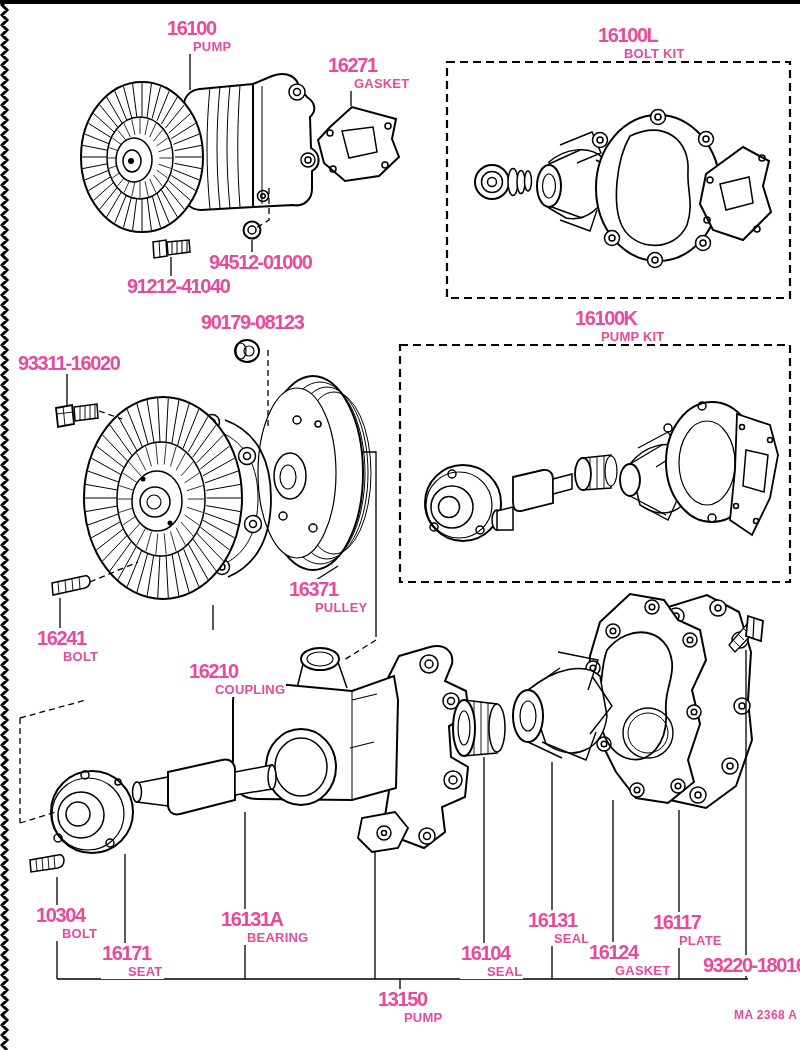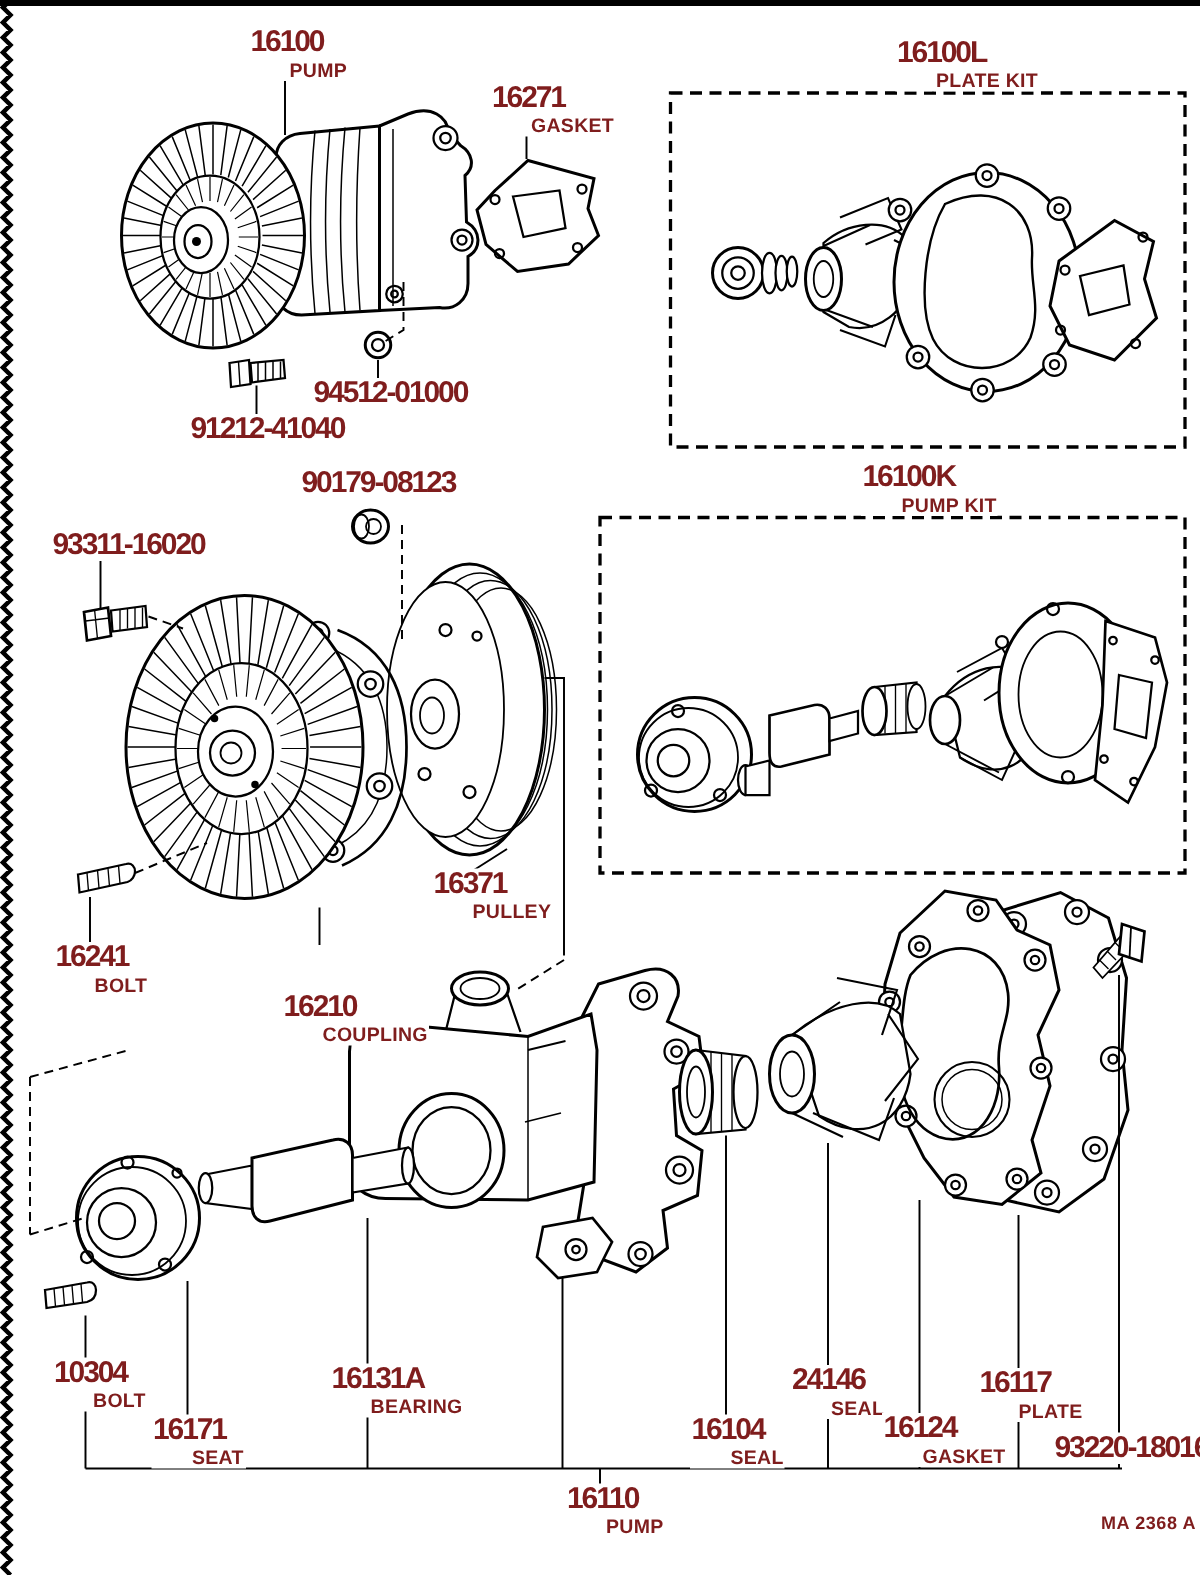--- a/index.html
+++ b/index.html
@@ -1,17 +1,17 @@
 <!DOCTYPE html>
 <html><head>
 <meta charset="utf-8">
 <style>
   html,body{margin:0;padding:0;background:#fff;}
   .page{position:relative;width:800px;height:1050px;background:#fff;overflow:hidden;
-        font-family:"Liberation Sans",sans-serif;color:#7f1d1d;}
+        font-family:"Liberation Sans",sans-serif;color:#ec4899;}
   .art{position:absolute;left:0;top:0;}
   .lbl{position:absolute;background:#fff;line-height:1.05;white-space:nowrap;padding:0 1px;}
   .lbl .num{display:block;font-weight:bold;font-size:20px;letter-spacing:-1.4px;}
   .lbl .sub{display:block;font-weight:bold;font-size:13px;letter-spacing:0.2px;margin-top:1px;padding-left:26px;}
   .code{position:absolute;font-weight:bold;font-size:12px;letter-spacing:0.4px;background:#fff;}
 </style>
 </head>
 <body>
 
 <div class="page">
@@ -318,26 +318,26 @@
     <span class="sub">GASKET</span>
   </div>
   <div class="lbl" style="left:208px;top:252px">
     <span class="num">94512-01000</span>
   </div>
   <div class="lbl" style="left:126px;top:276px">
     <span class="num">91212-41040</span>
   </div>
   <div class="lbl" style="left:597px;top:25px">
     <span class="num">16100L</span>
-    <span class="sub">PLATE KIT</span>
+    <span class="sub">BOLT KIT</span>
   </div>
   <div class="lbl" style="left:200px;top:312px">
     <span class="num">90179-08123</span>
   </div>
-  <div class="lbl" style="left:34px;top:353px">
+  <div class="lbl" style="left:17px;top:353px">
     <span class="num">93311-16020</span>
   </div>
   <div class="lbl" style="left:574px;top:308px">
     <span class="num">16100K</span>
     <span class="sub">PUMP KIT</span>
   </div>
   <div class="lbl" style="left:288px;top:579px">
     <span class="num">16371</span>
     <span class="sub">PULLEY</span>
   </div>
@@ -359,33 +359,33 @@
   </div>
   <div class="lbl" style="left:220px;top:909px">
     <span class="num">16131A</span>
     <span class="sub">BEARING</span>
   </div>
   <div class="lbl" style="left:460px;top:943px">
     <span class="num">16104</span>
     <span class="sub">SEAL</span>
   </div>
   <div class="lbl" style="left:527px;top:910px">
-    <span class="num">24146</span>
+    <span class="num">16131</span>
     <span class="sub">SEAL</span>
   </div>
   <div class="lbl" style="left:588px;top:942px">
     <span class="num">16124</span>
     <span class="sub">GASKET</span>
   </div>
   <div class="lbl" style="left:652px;top:912px">
     <span class="num">16117</span>
     <span class="sub">PLATE</span>
   </div>
   <div class="lbl" style="left:702px;top:955px">
     <span class="num">93220-18016</span>
   </div>
   <div class="lbl" style="left:377px;top:989px">
-    <span class="num">16110</span>
+    <span class="num">13150</span>
     <span class="sub">PUMP</span>
   </div>
 
   <div class="code" style="left:734px;top:1008px">MA 2368 A</div>
 </div>
 
 </body></html>

